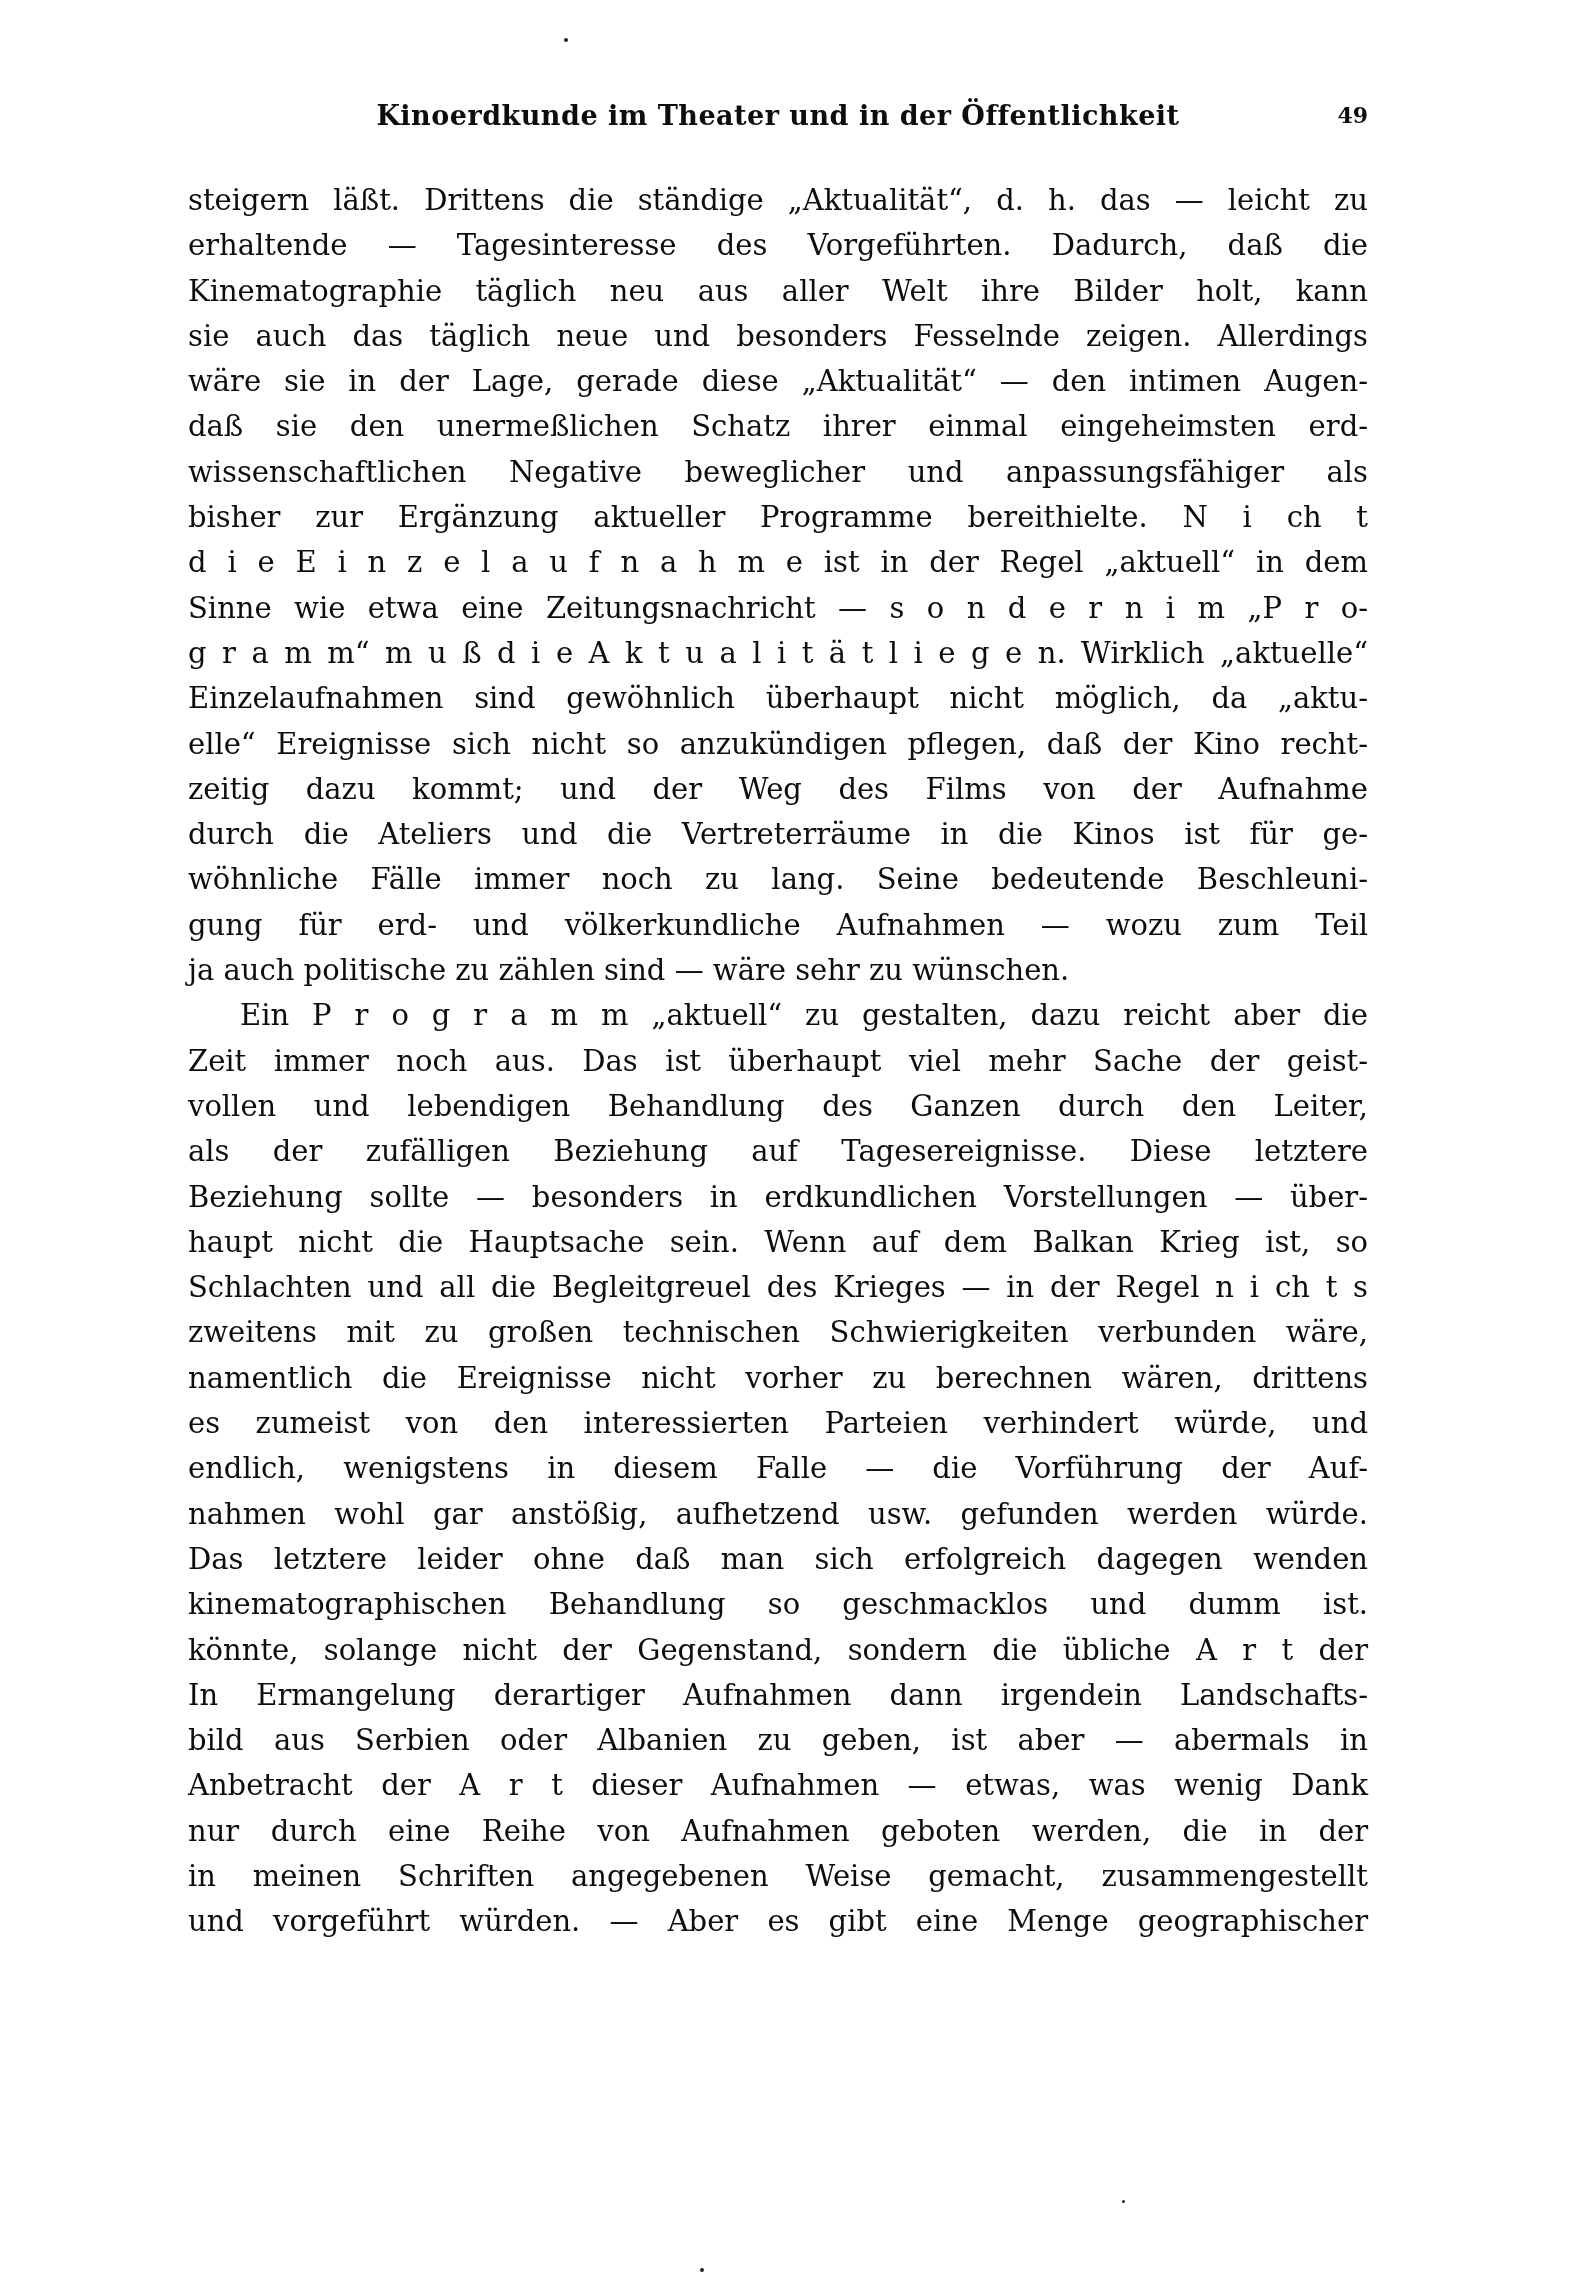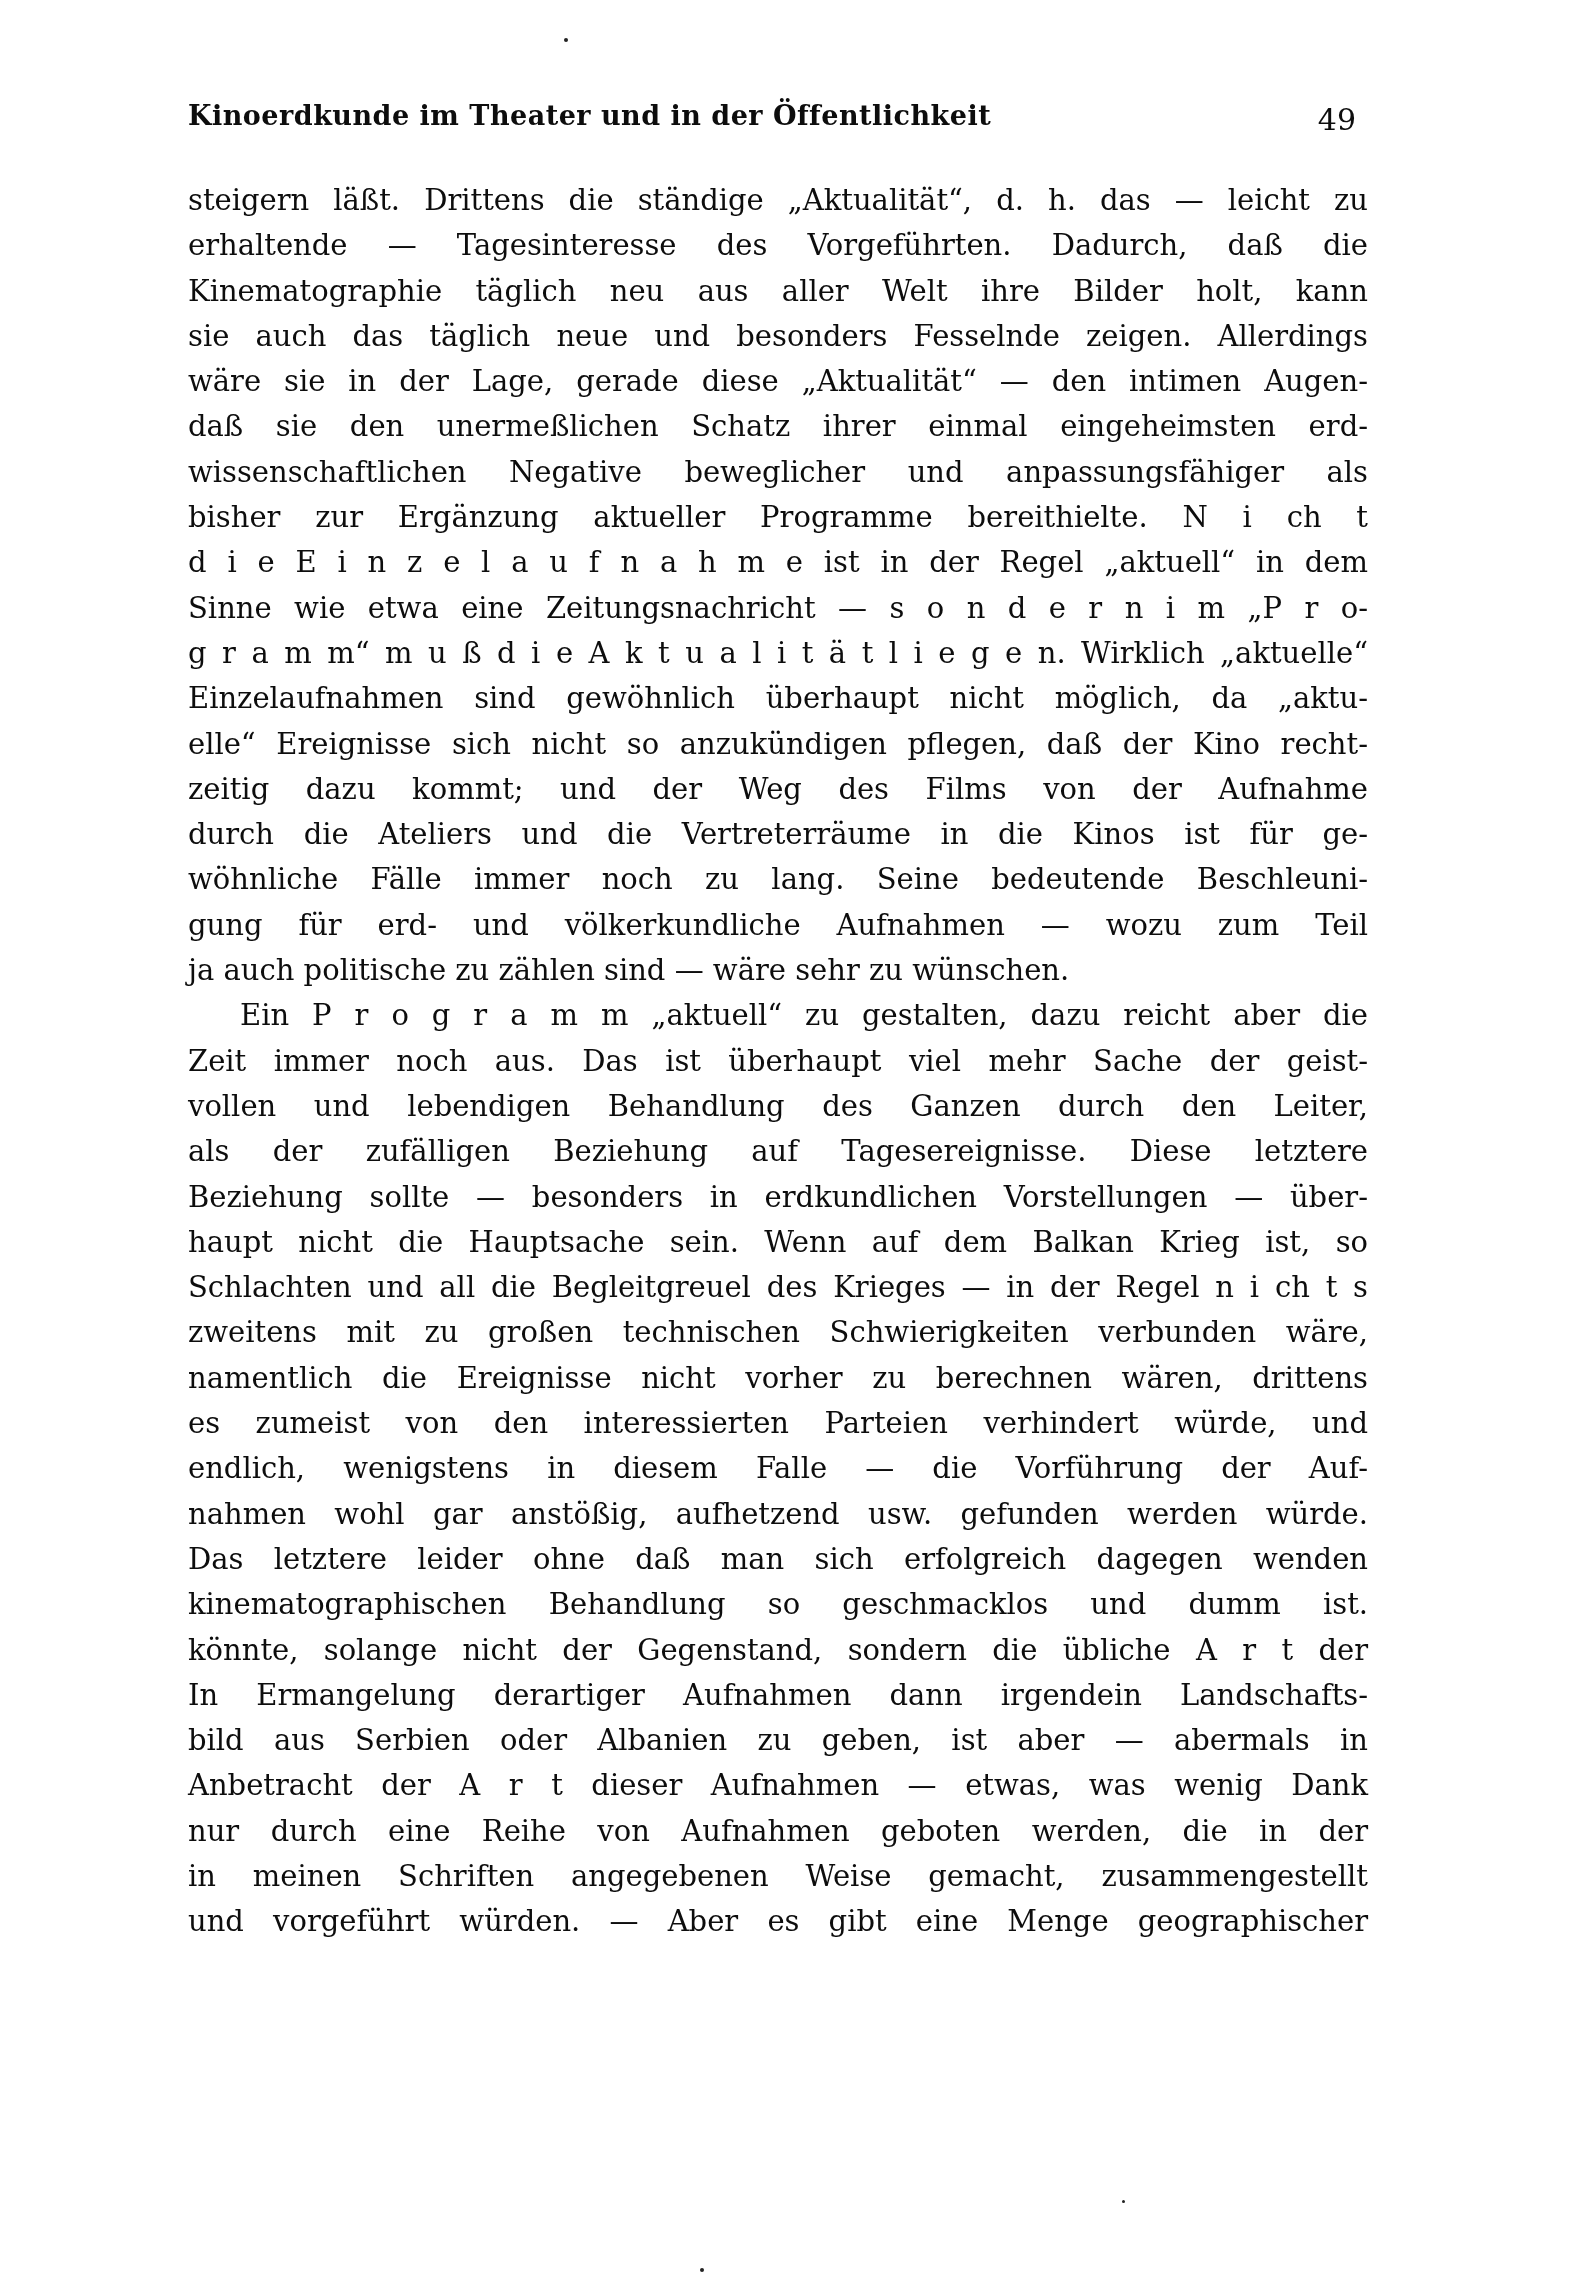--- a/index.html
+++ b/index.html
@@ -20,32 +20,32 @@
     position: absolute;
     top: 100px;
     left: 188px;
     width: 1180px;
     height: 48px;
   }
   .running-title {
     position: absolute;
     left: 0;
     right: 0;
-    text-align: left;
+    text-align: center;
     font-size: 27px;
     font-weight: bold;
     letter-spacing: 0.5px;
     white-space: nowrap;
   }
   .page-number {
     position: absolute;
-    right: 12px;
+    right: 0;
     top: 2px;
-    font-size: 30px;
-    font-weight: normal;
+    font-size: 22px;
+    font-weight: bold;
   }
   .text-block {
     position: absolute;
     top: 178px;
     left: 188px;
     width: 1180px;
   }
   .para .line {
     font-size: 29px;
     font-weight: normal;

